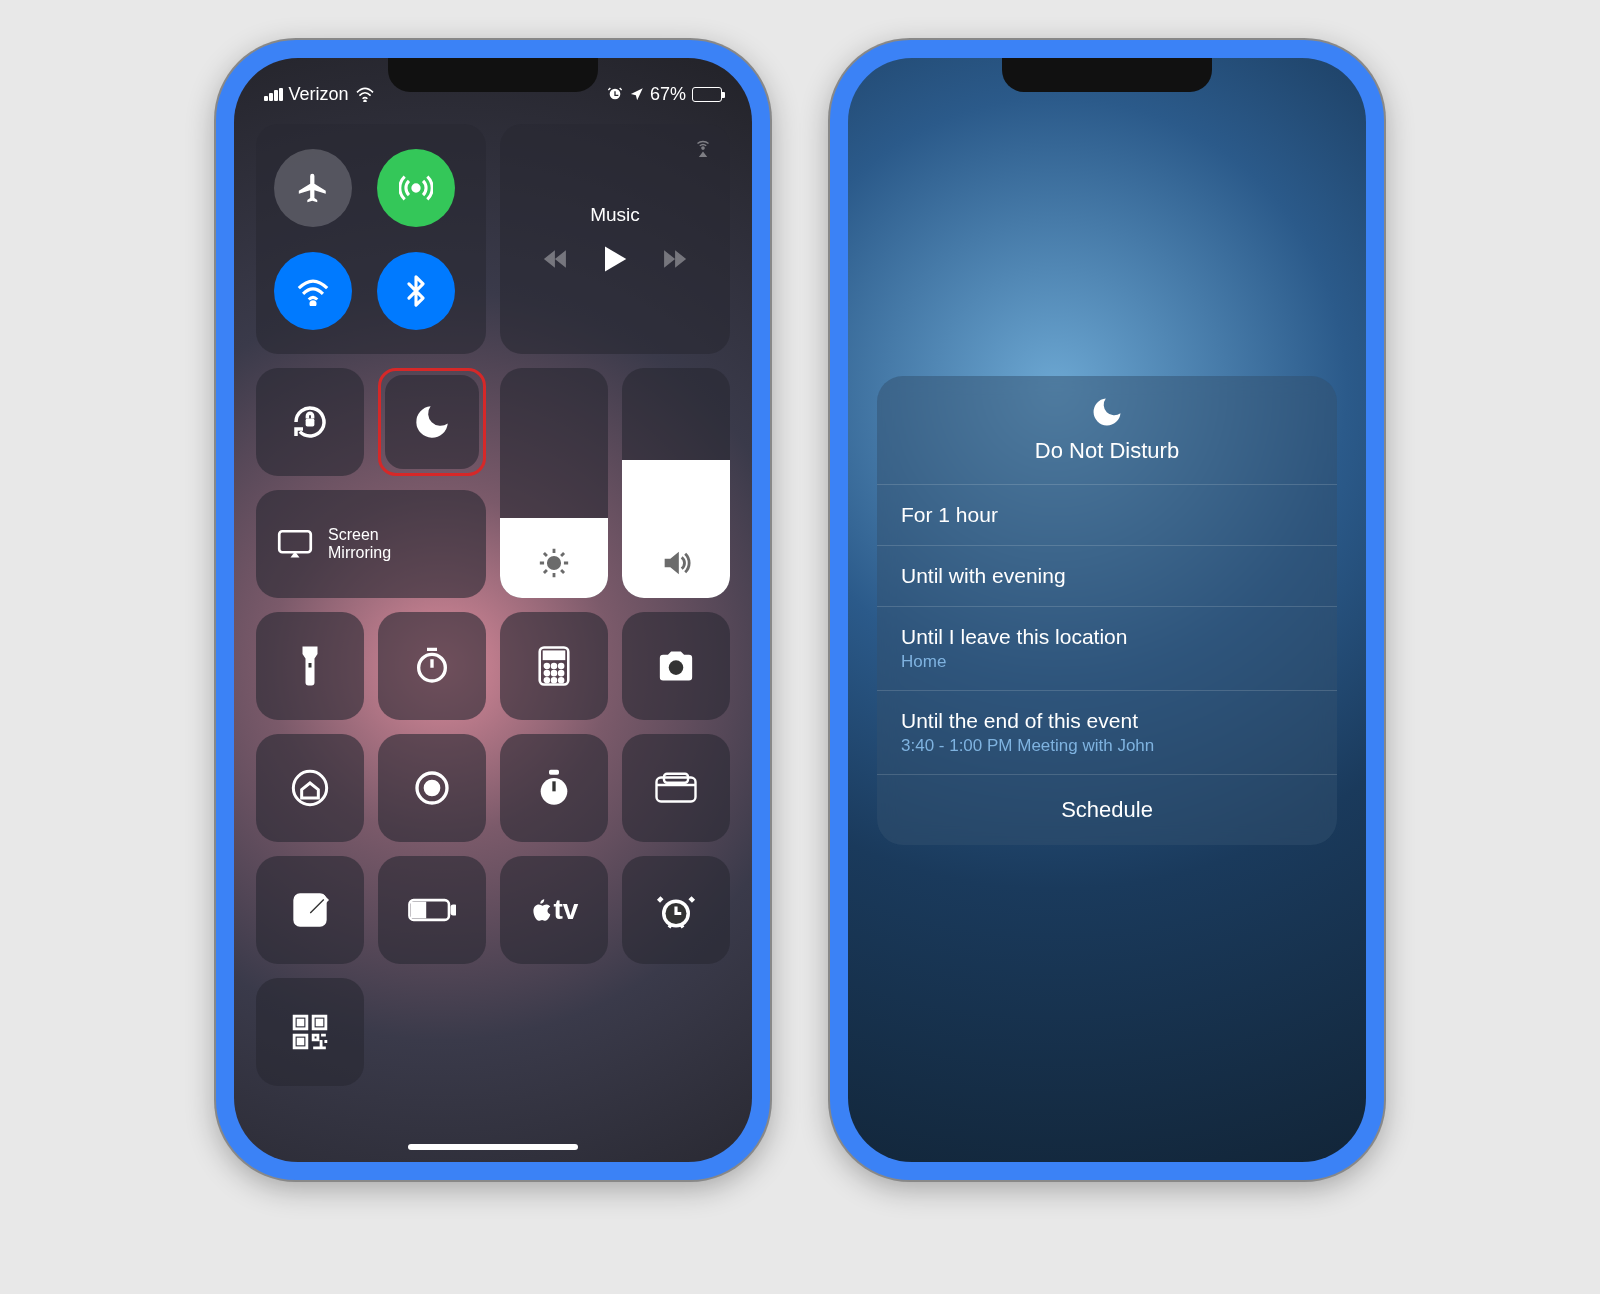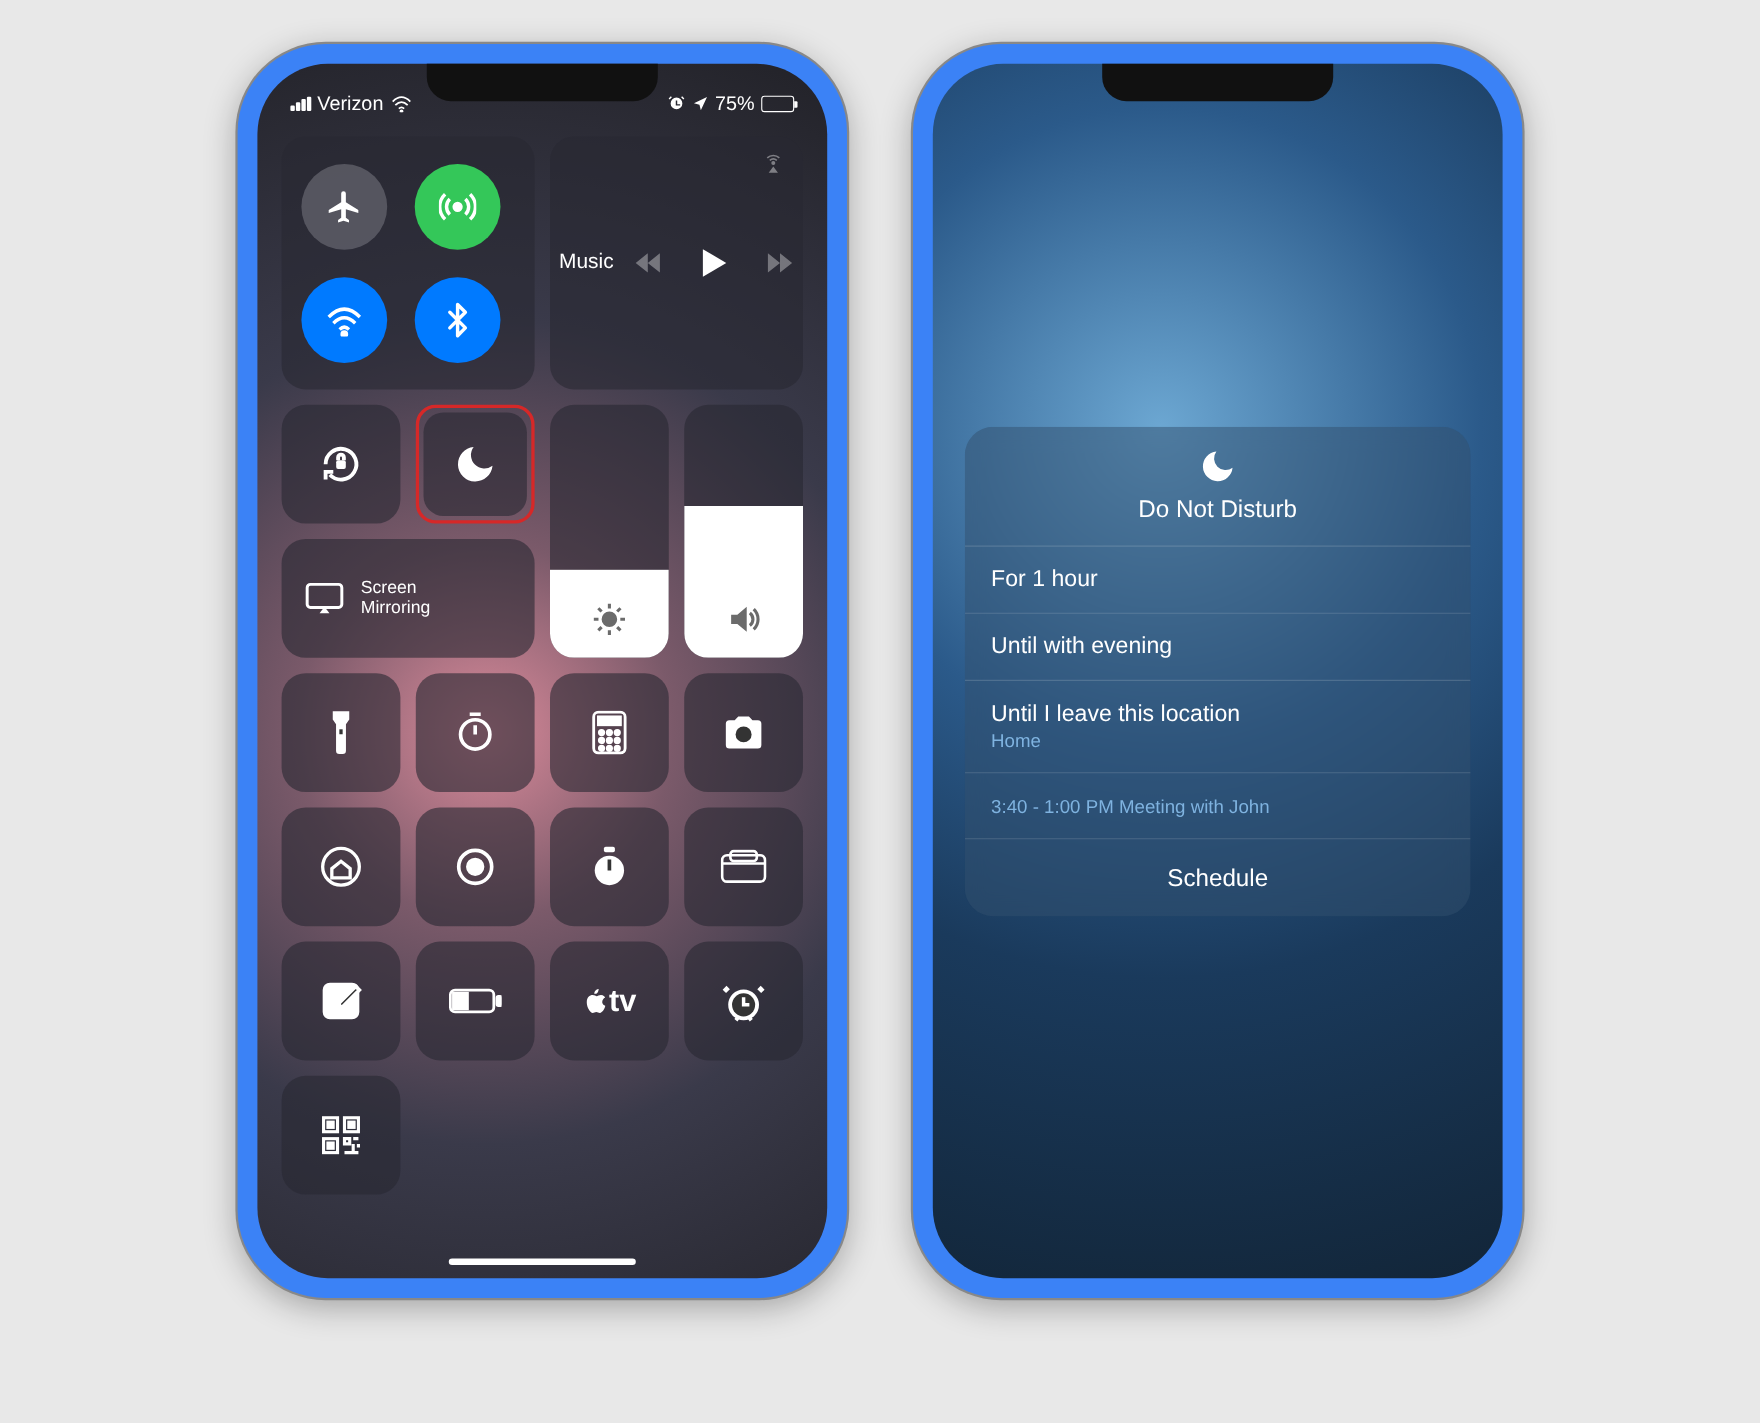--- a/index.html
+++ b/index.html
@@ -98,21 +98,21 @@
   }
   .round {
     width: 78px; height: 78px; border-radius: 50%;
     display: flex; align-items: center; justify-content: center;
     color: #fff;
   }
   .round.gray  { background: rgba(120,120,130,0.55); }
   .round.green { background: #34c759; }
   .round.blue  { background: #007aff; }
 
-  .music-tile { flex-direction: row; gap: 18px; }
+  .music-tile { flex-direction: column; gap: 18px; }
   .music-title { font-size: 19px; font-weight: 400; }
   .media-row { display: flex; gap: 32px; align-items: center; }
   .media-row .dim { opacity: 0.35; }
 
   .dnd-highlight { border: 3px solid #d62828; border-radius: 18px; padding: 4px; }
 
   .screen-mirror-tile { gap: 14px; justify-content: flex-start; padding-left: 20px; }
   .sm-label { font-size: 16px; line-height: 1.15; }
 
   .slider-tile {
@@ -213,21 +213,21 @@
           <svg width="16" height="16" viewBox="0 0 24 24" fill="#fff">
               <path d="M12 4a8 8 0 1 0 0 16 8 8 0 0 0 0-16zm-1 4h2v5h4v2h-6z"></path>
               <path d="M5 3 2 6M19 3l3 3" stroke="#fff" stroke-width="2"></path>
             </svg>
         </span>
         <span>
           <svg width="15" height="15" viewBox="0 0 24 24" fill="#fff">
               <path d="M3 11 22 2l-9 19-2-8z"></path>
             </svg>
         </span>
-        <span>75%</span>
+        <span>67%</span>
         <span class="battery-outline"><span class="battery-fill"></span></span>
       </div>
     </div>
 
     <div class="cc-grid">
 
       <div class="tile span2x2 connectivity">
         <div class="round gray">
           <svg width="34" height="34" viewBox="0 0 24 24" fill="#fff">
               <path d="M21 16v-2l-8-5V3.5a1.5 1.5 0 0 0-3 0V9l-8 5v2l8-2.5V19l-2 1.5V22l3.5-1 3.5 1v-1.5L13 19v-5.5z"></path>
@@ -451,20 +451,21 @@
           <div>For 1 hour</div>
         </div>
         <div class="dnd-row">
           <div>Until with evening</div>
         </div>
         <div class="dnd-row">
           <div>Until I leave this location</div>
           <div class="dnd-sub">Home</div>
         </div>
         <div class="dnd-row">
+          <div>Until the end of this event</div>
           <div class="dnd-sub">3:40 - 1:00 PM Meeting with John</div>
         </div>
       </div>
       <div class="dnd-footer">
         <span>Schedule</span>
       </div>
     </div>
   </div>
 </div>
 

